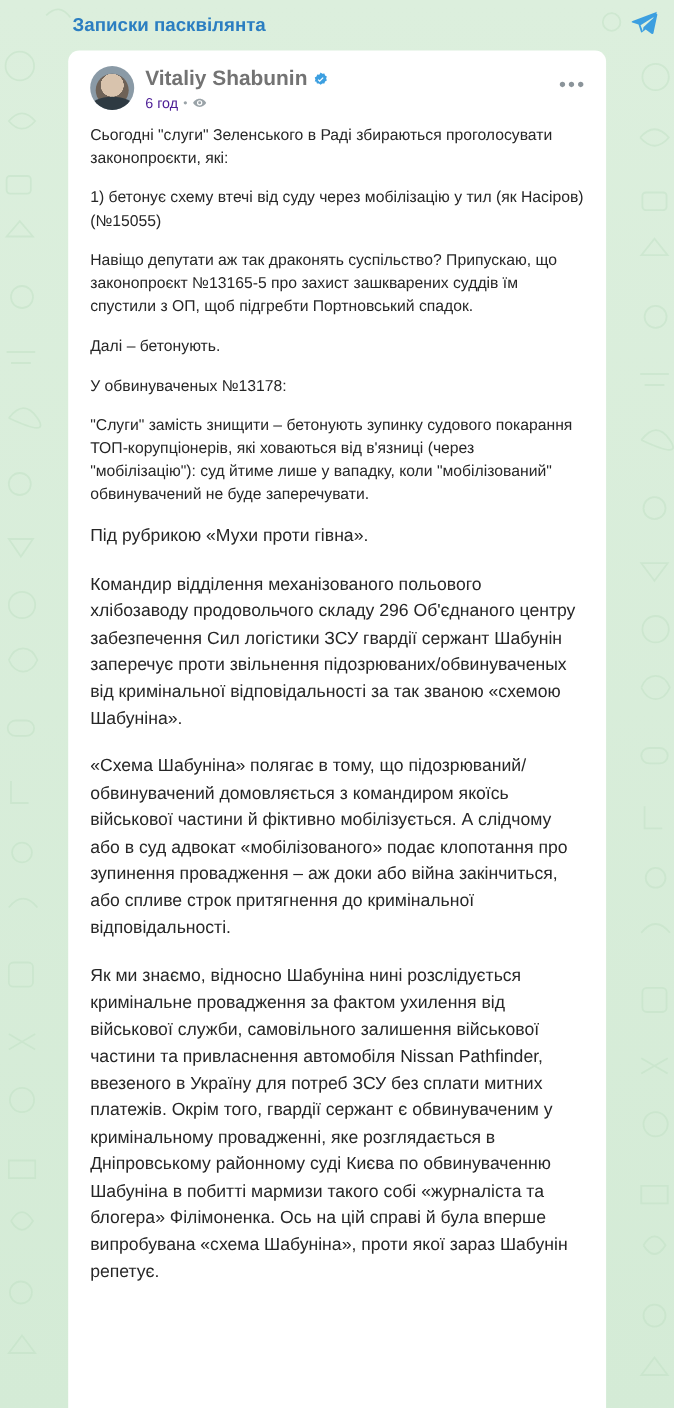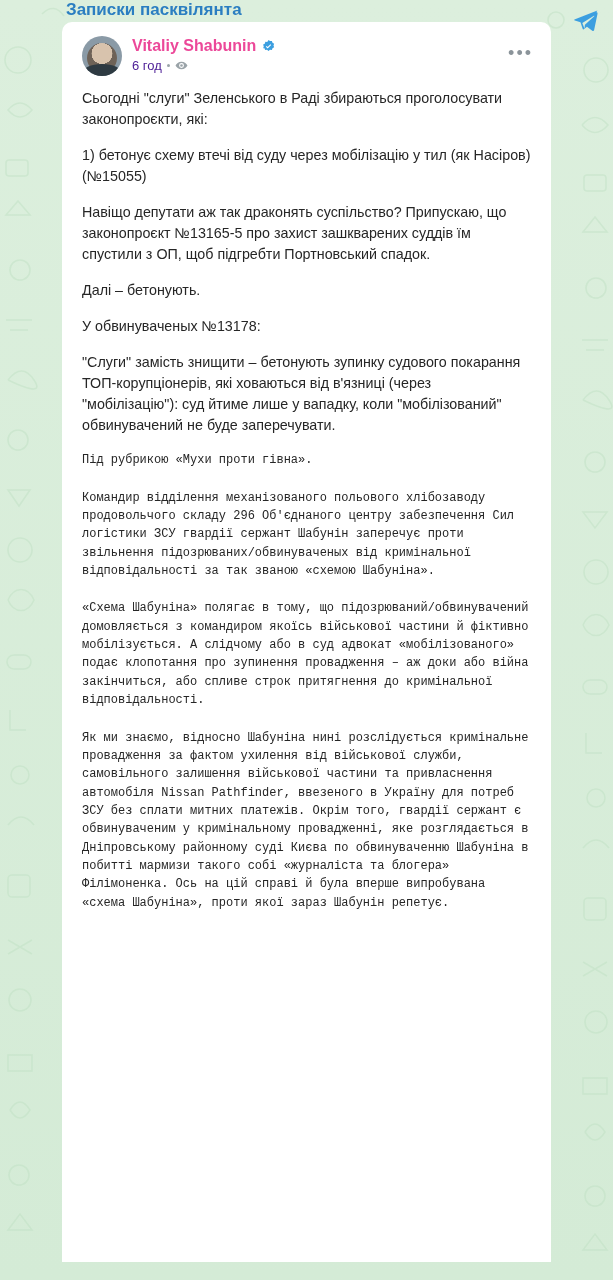--- a/index.html
+++ b/index.html
@@ -24,22 +24,23 @@
   }
   
   .doodles {
     position: absolute;
     inset: 0;
     pointer-events: none;
     opacity: 0.5;
   }
   .header {
     position: relative;
-    height: 22px;
-    display: flex;
+    height: 46px;
+    display: flex;
+    align-items: center;
     padding: 0 14px 0 10px;
     background: transparent;
   }
   .channel-title {
     font-size: 17px;
     font-weight: bold;
     color: #2b7ec1;
     letter-spacing: 0;
     margin-left: 56px;
   }
@@ -100,23 +101,23 @@
     flex-direction: column;
     justify-content: center;
     padding-top: 1px;
   }
   .author-line {
     display: flex;
     align-items: center;
     gap: 5px;
   }
   .author-name {
-    font-size: 16px;
+    font-size: 19px;
     font-weight: bold;
-    color: #ec4899;
+    color: #737373;
   }
   .verified {
     width: 15px;
     height: 15px;
     color: #3c9fe0;
     flex: 0 0 auto;
   }
   .meta-line {
     display: flex;
     align-items: center;
@@ -143,24 +144,23 @@
     line-height: 1;
     cursor: pointer;
   }
   .body p {
     margin: 0 0 15px 0;
     font-size: 14.3px;
     line-height: 1.47;
     color: #262626;
   }
   .body p.large {
-    font-size: 12px;
+    font-size: 16px;
     line-height: 1.53;
     margin-bottom: 19px;
-    font-family: Liberation Mono, monospace;
   }
   .body p:last-child { margin-bottom: 0; }
 </style>
 </head>
 <body>
 
 <div class="page">
 
   <svg class="doodles" viewBox="0 0 613 1280" preserveAspectRatio="none" xmlns="http://www.w3.org/2000/svg">
     <g stroke="#bfe0c3" stroke-width="1.6" fill="none" opacity="0.95">

